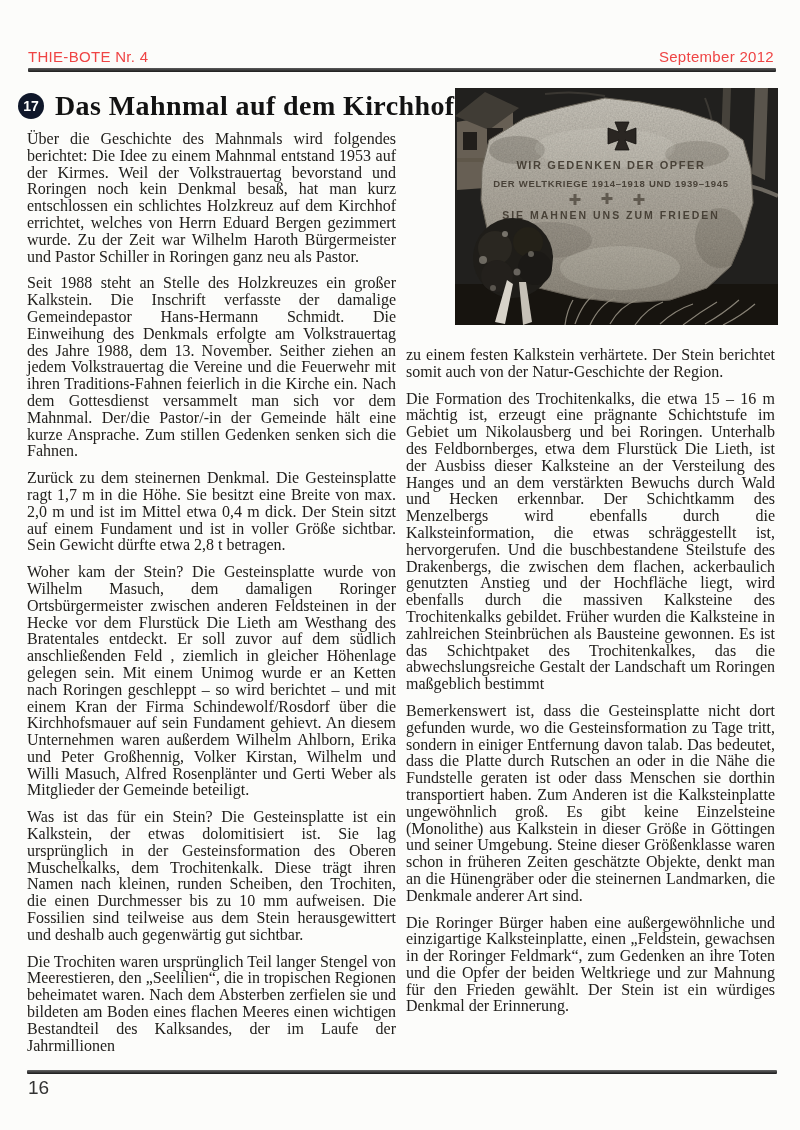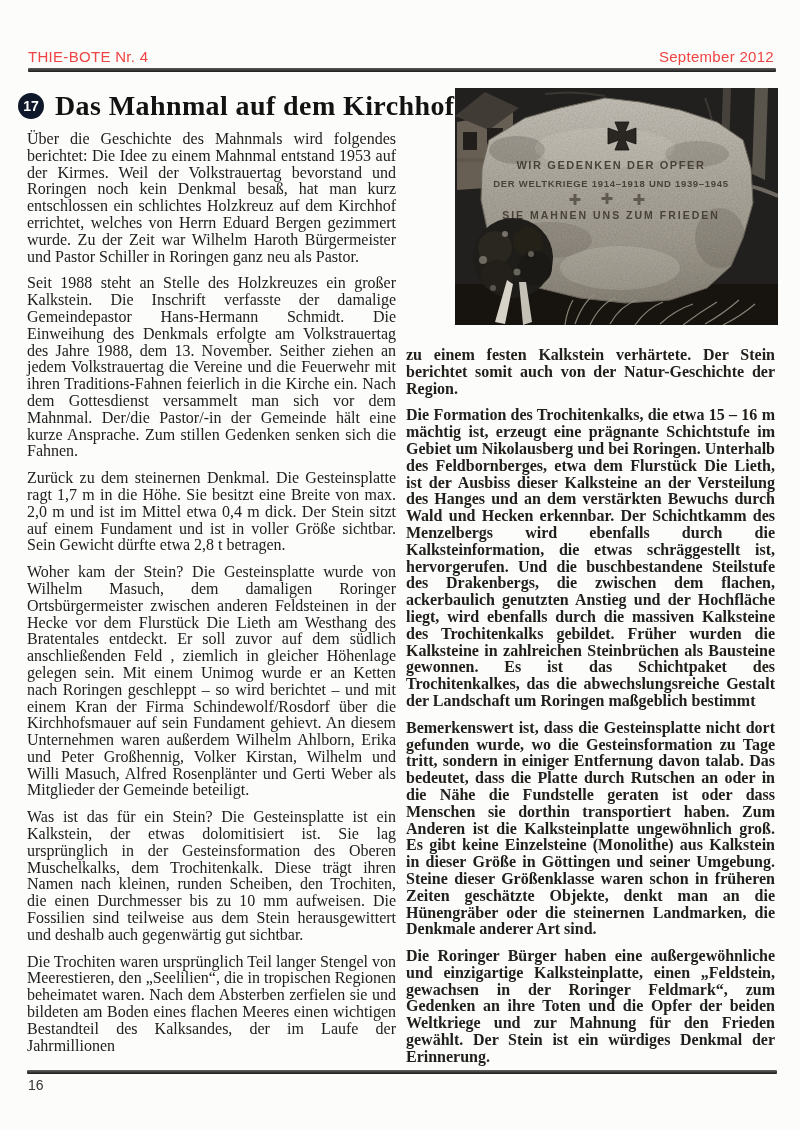--- a/index.html
+++ b/index.html
@@ -37,30 +37,30 @@
   
   .photo { position:absolute; left:425px; top:88px; width:323px; height:237px;margin-left:30px; }
   .photo svg { display:block; width:100%; height:100%; }
   
   .col {
     position:absolute; width:369px; font-size:16px; line-height:16.8px;
     text-align:justify; color:#22201d;
   }
   .col p { margin:0 0 10px 0; }
   .col-left  { left:27px;  top:131px; }
-  .col-right { left:406px; top:347px;font-weight:bold; }
+  .col-right { left:406px; top:347px; }
   .signature { text-align:right; padding-right:8px; margin-top:16px !important; }
   
   .footer-rule {
     position:absolute; left:27px; right:23px; top:1070px; height:4px;
     background:linear-gradient(#666666, #1a1a1a); border-radius:1px;
   }
   .page-number {
     position:absolute; left:28px; top:1077px;
-    font-family:"Liberation Sans", sans-serif; font-size:14px; color:#333333;
+    font-family:"Liberation Sans", sans-serif; font-size:19px; color:#333333;
   }
   .inscription {
     font-family:"Liberation Sans", sans-serif; font-weight:bold;
   }
 </style>
 </head>
 <body>
 
 <div class="page">
 

